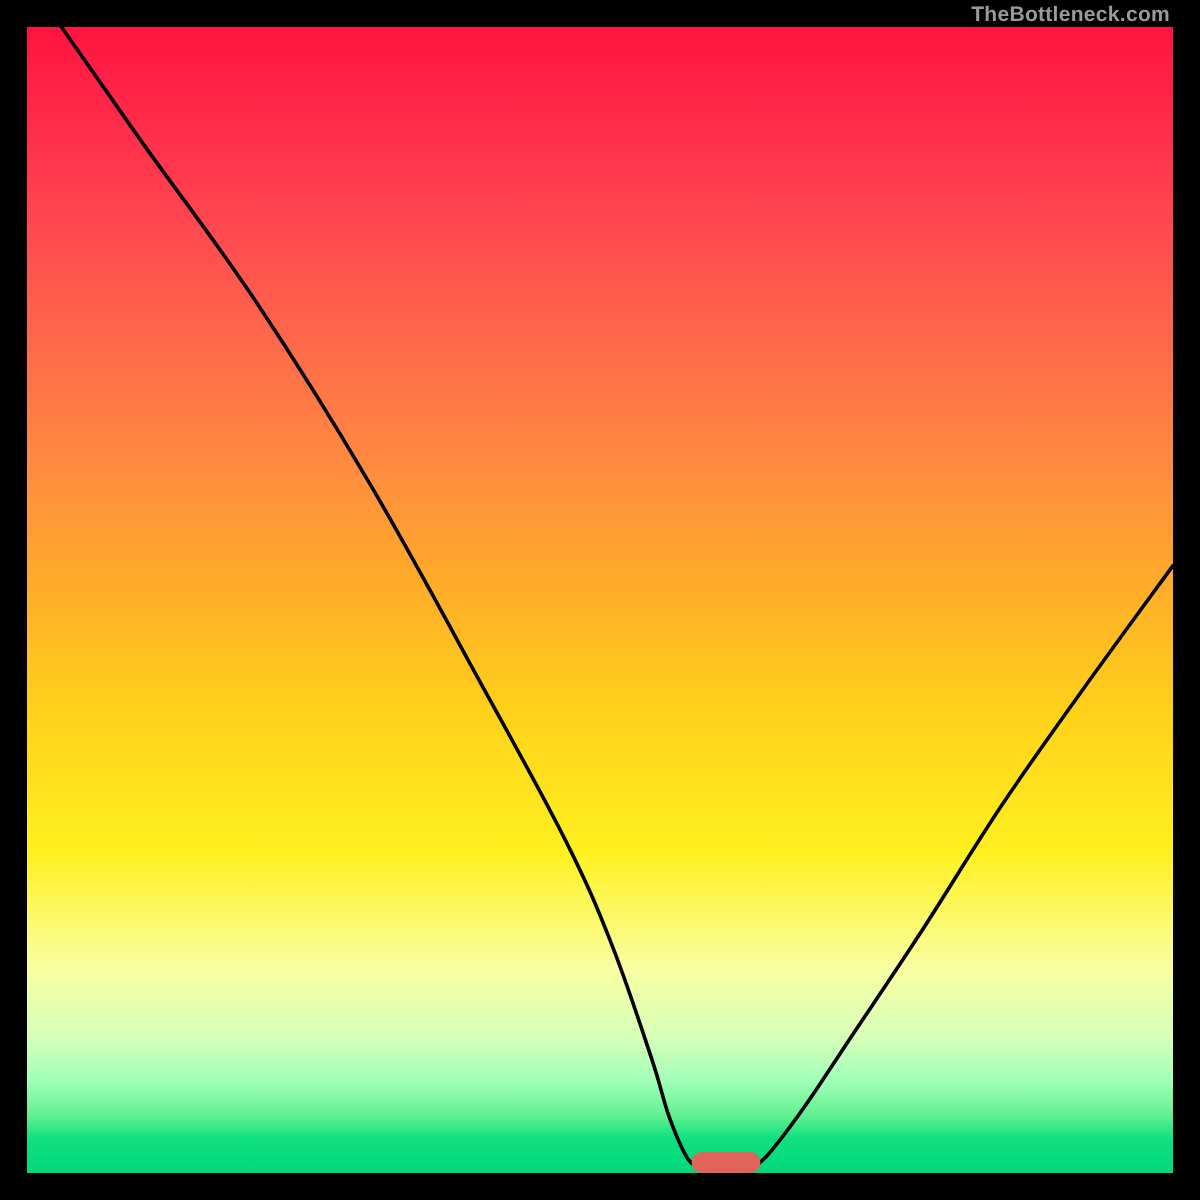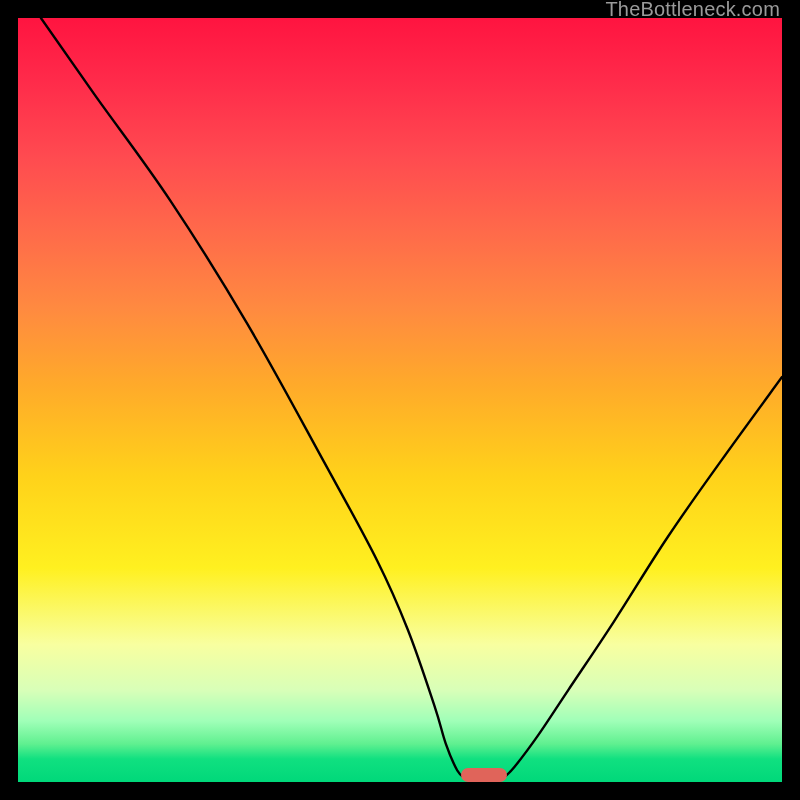--- a/index.html
+++ b/index.html
@@ -44,22 +44,22 @@
       #00d87a 100%
     );
   }
   .attribution {
     position: absolute;
     top: 0;
     right: 20px;
     height: 18px;
     line-height: 18px;
     color: #9a9a9a;
-    font-size: 20px;
-    font-weight: 400;
+    font-size: 14px;
+    font-weight: 700;
     letter-spacing: 0.2px;
     white-space: nowrap;
   }
   svg.curve {
     position: absolute;
     left: 0;
     top: 0;
     width: 764px;
     height: 764px;
   }

